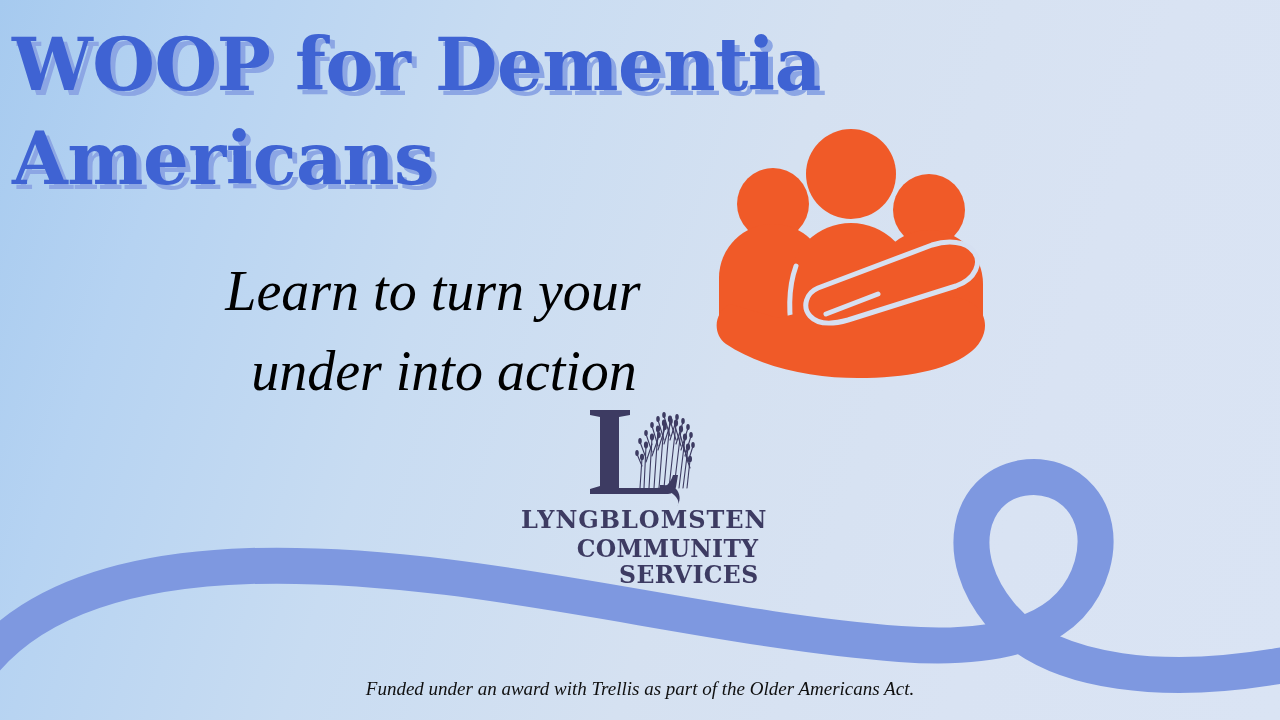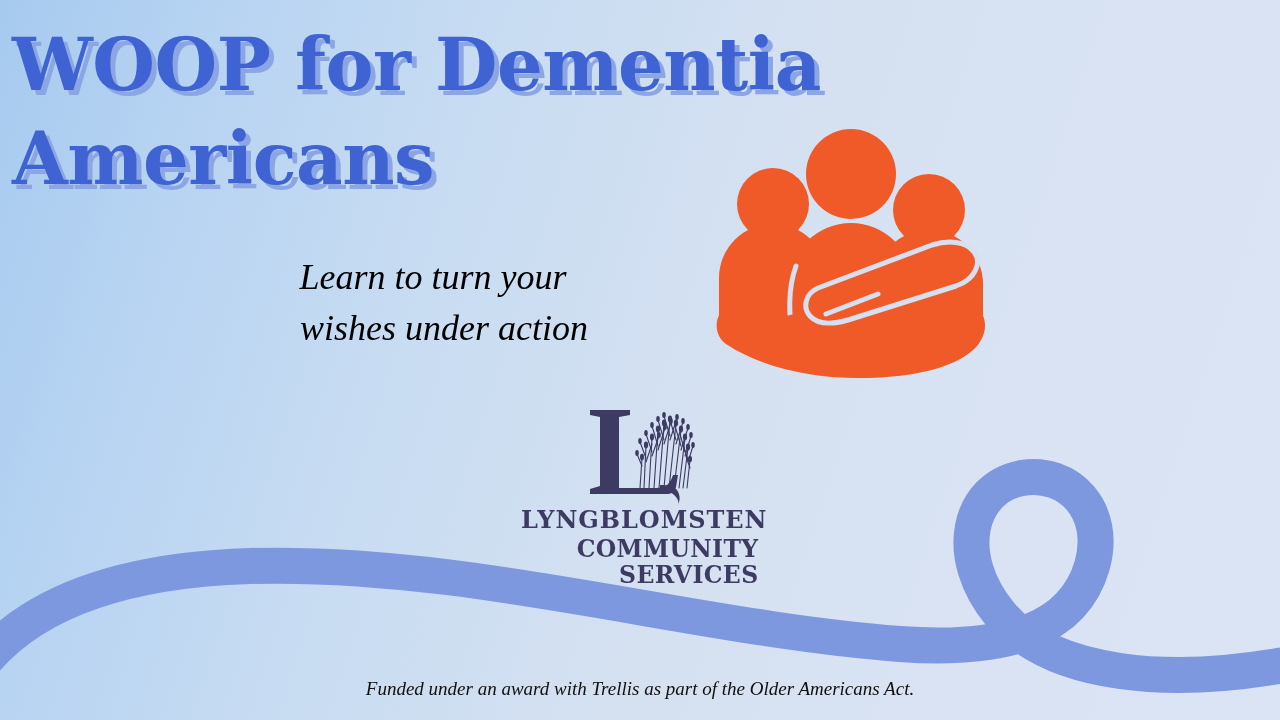--- a/index.html
+++ b/index.html
@@ -54,21 +54,21 @@
   .subtitle-block {
     position: absolute;
     left: 212px;
     top: 252px;
     width: 448px;
     text-align: center;
   }
   .subtitle-line {
     font-family: "Liberation Serif", "DejaVu Serif", serif;
     font-style: italic;
-    font-size: 36px;
+    font-size: 56px;
     line-height: 1.42;
     color: #000000;
     white-space: nowrap;
   }
   .subtitle-line.l1 { text-indent: -6px; }
   .subtitle-line.l2 { text-indent: 16px; }
 
   
   #people-hand-icon {
     position: absolute;
@@ -149,21 +149,21 @@
     </g>
   </svg>
 
   <div class="title-block">
     <div class="title-line">WOOP for Dementia</div>
     <div class="title-line">Americans</div>
   </div>
 
   <div class="subtitle-block">
     <div class="subtitle-line l1">Learn to turn your</div>
-    <div class="subtitle-line l2">wishes under action</div>
+    <div class="subtitle-line l2">under into action</div>
   </div>
 
   <svg id="people-hand-icon" viewBox="0 0 282 254">
     <g fill="#f05a28">
 
       <circle cx="63" cy="78" r="36"></circle>
       <path d="M9 196 L9 152 a54 54 0 0 1 108 0 L117 196 Z"></path>
 
       <circle cx="219" cy="84" r="36"></circle>
       <path d="M165 198 L165 158 a54 54 0 0 1 108 0 L273 198 Z"></path>

